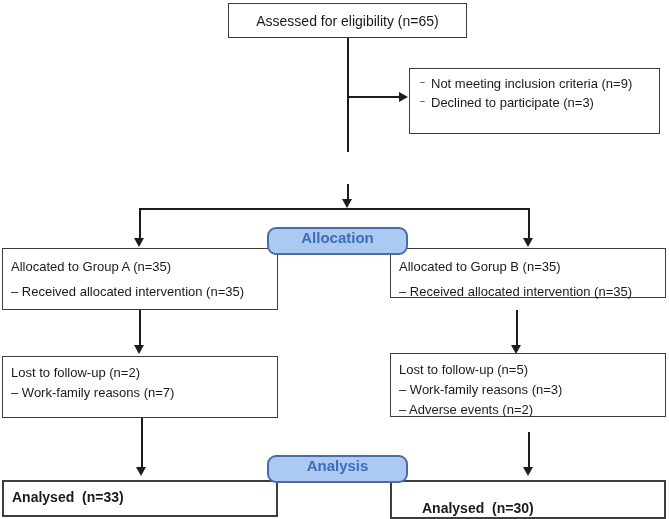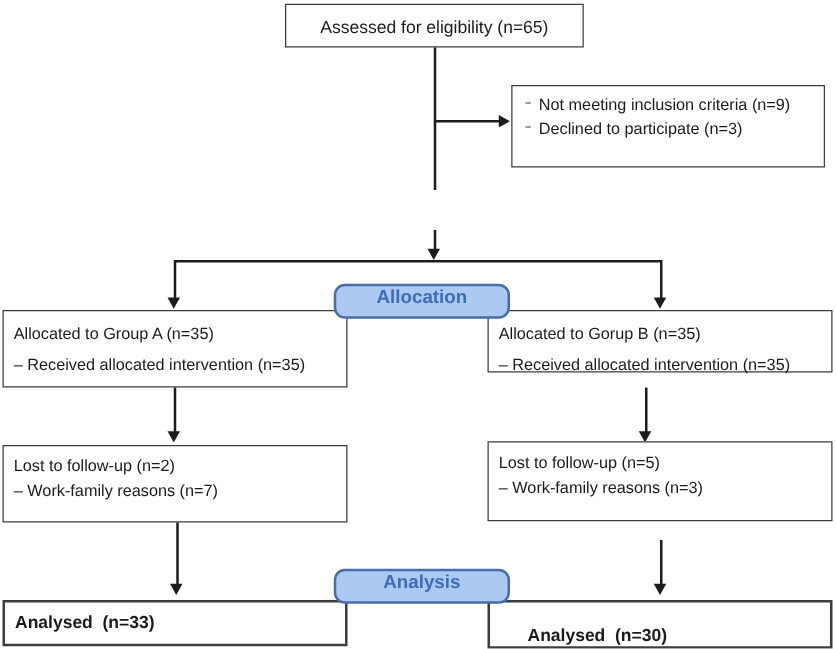--- a/index.html
+++ b/index.html
@@ -130,20 +130,21 @@
     <div class="pad lh20" style="padding-top:6px;">
       <div class="title-line">Lost to follow-up (n=2)</div>
       <div>– Work-family reasons (n=7)</div>
     </div>
   </div>
 
   <div class="box" style="left:390px;top:353px;width:276px;height:64px;">
     <div class="pad lh20" style="padding-top:6px;">
       <div class="title-line">Lost to follow-up (n=5)</div>
       <div>– Work-family reasons (n=3)</div>
+      <div>– Adverse events (n=2)</div>
     </div>
   </div>
 
   <div class="vline" style="left:141px;top:418px;height:50px;"></div>
   <div class="arrow-down" style="left:136px;top:467px;"></div>
   <div class="vline" style="left:528px;top:432px;height:36px;"></div>
   <div class="arrow-down" style="left:523px;top:467px;"></div>
 
   <div class="stage" style="top:455px;">
     <span>Analysis</span>

